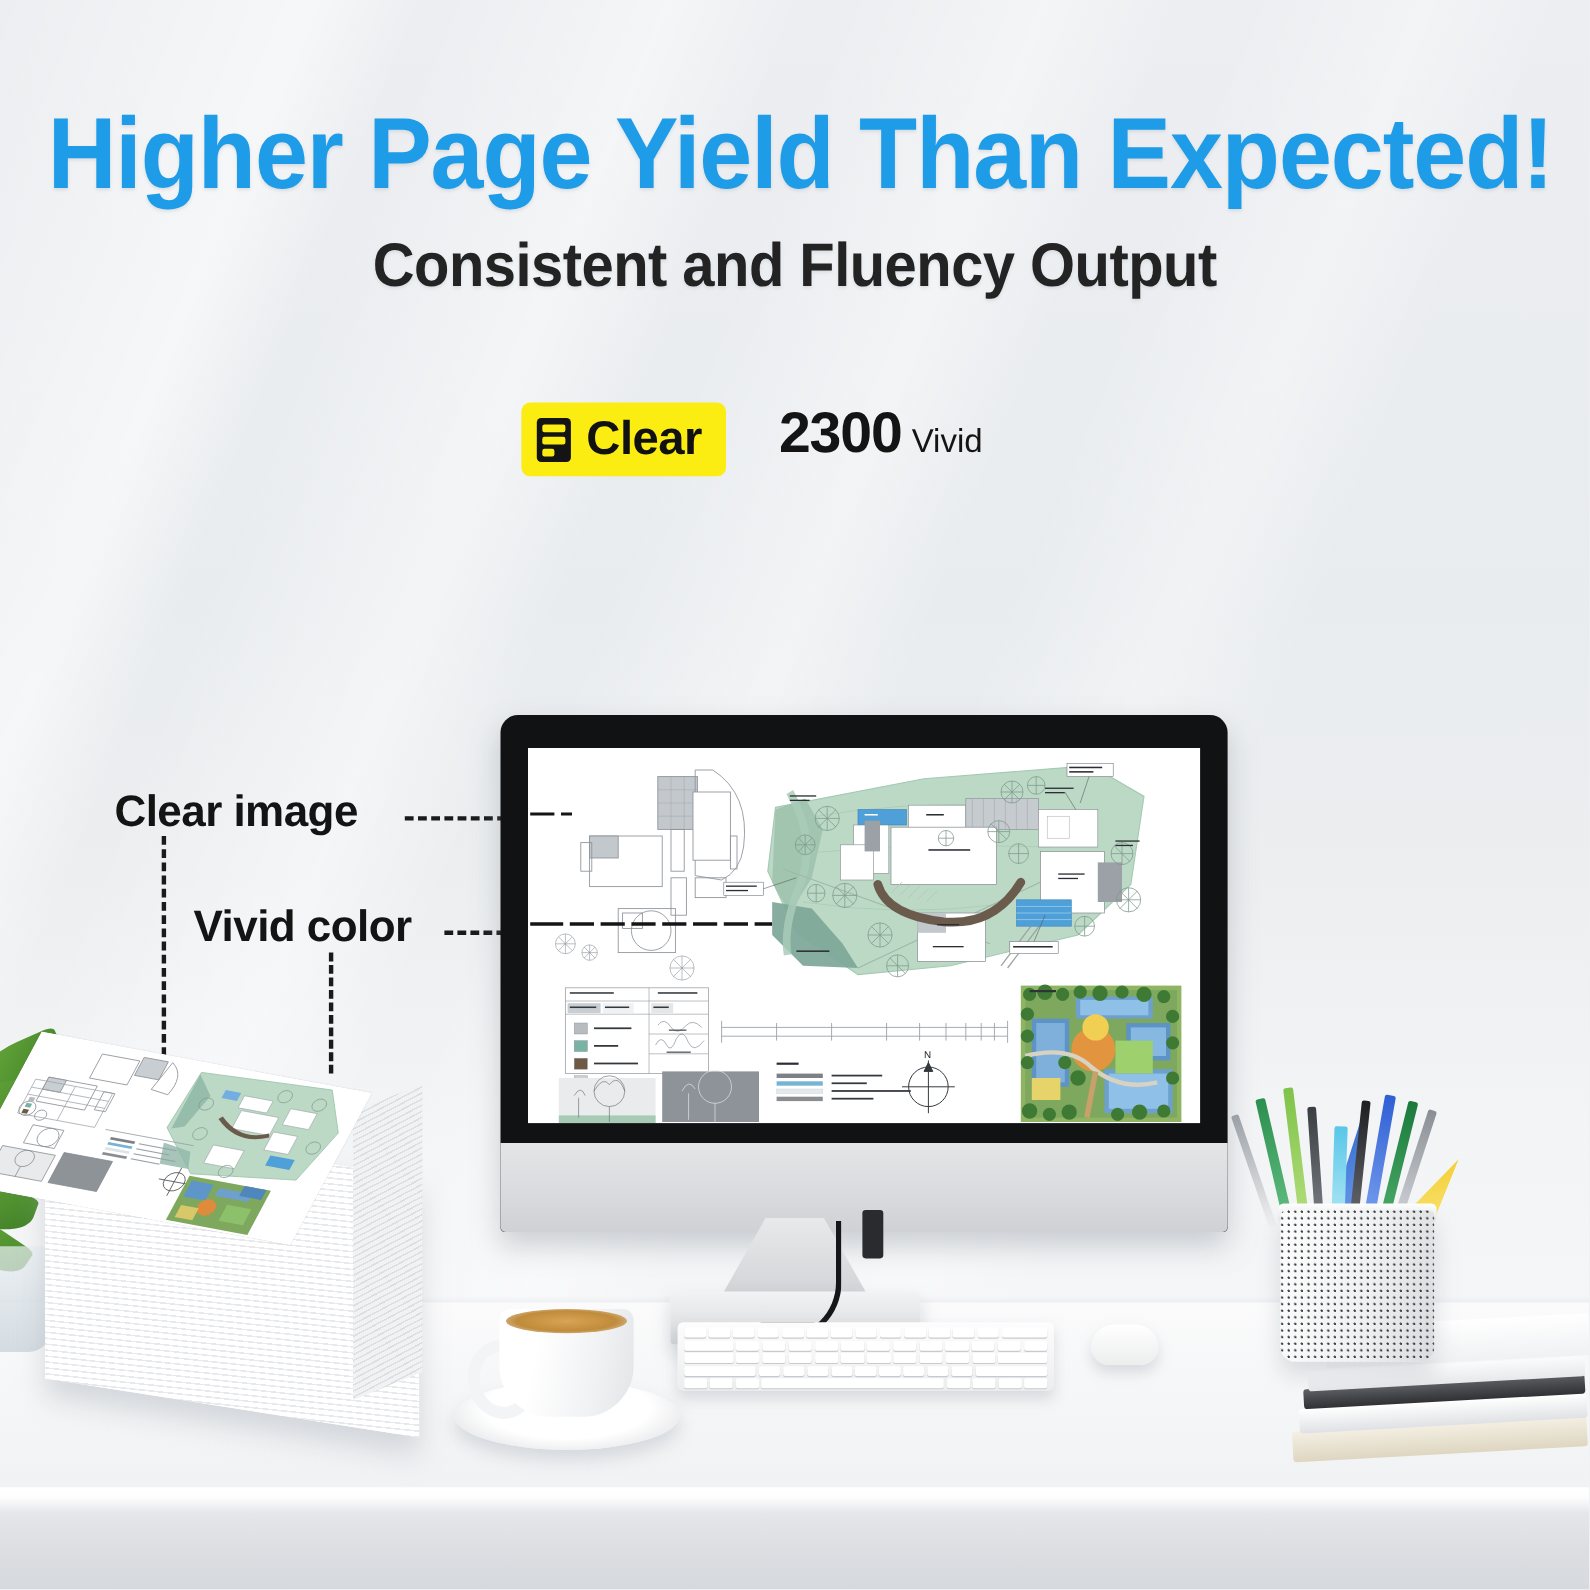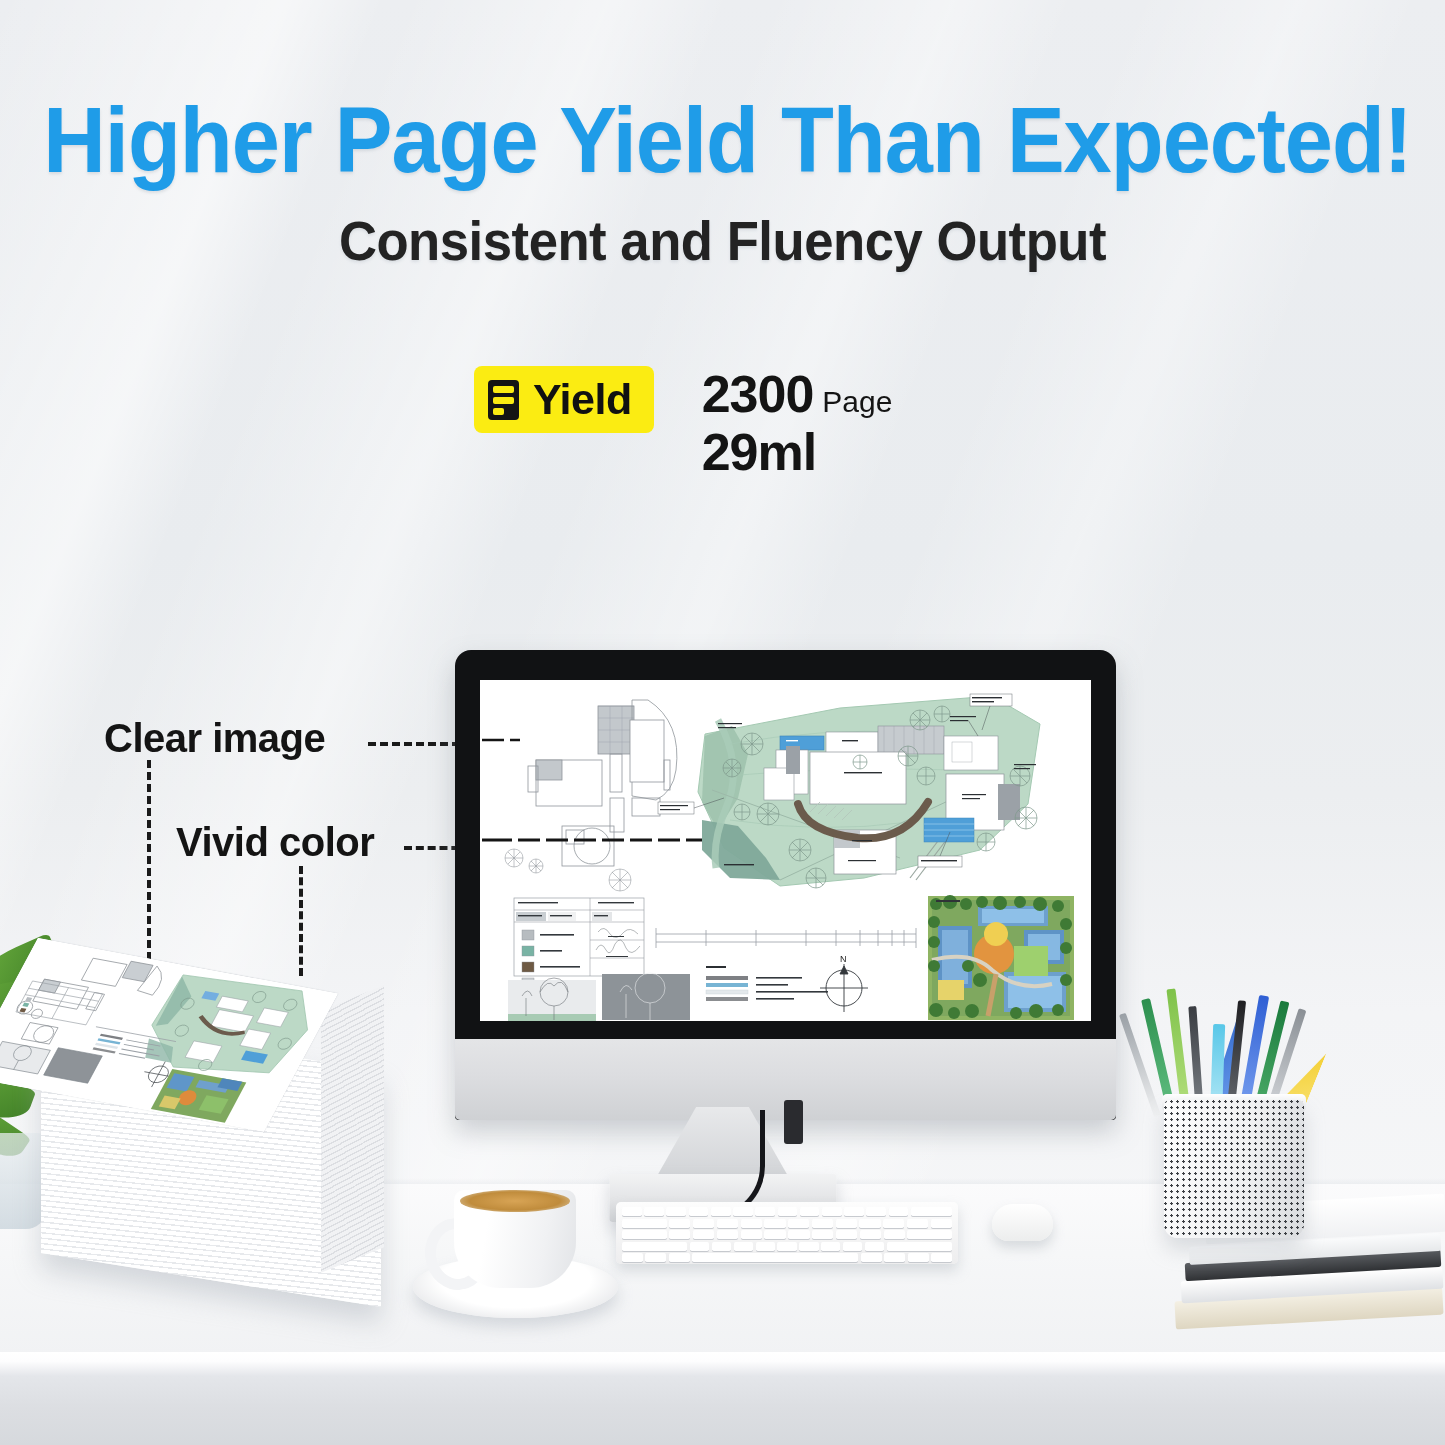--- a/index.html
+++ b/index.html
@@ -236,28 +236,27 @@
   <div class="subhead">Consistent and Fluency Output</div>
 
   <div class="specrow">
     <div class="badge">
       <span class="cart-icon">
         <span class="body"></span>
         <span class="bar b1"></span>
           <span class="bar b2"></span>
           <span class="bar b3"></span>
       </span>
-      <span class="badge-label">Yield</span>
+      <span class="badge-label">Clear</span>
     </div>
     <div class="yieldbox">
       <div class="yl-row1">
         <span class="yl-num">2300</span>
-        <span class="yl-unit">Page</span>
+        <span class="yl-unit">Vivid</span>
       </div>
-      <div class="yl-row2">29ml</div>
     </div>
   </div>
 
   <div class="dash-h" style="left:368px;top:742px;width:140px;"></div>
   <div class="dash-v" style="left:147px;top:760px;height:200px;"></div>
   <div class="dash-h" style="left:404px;top:846px;width:150px;"></div>
   <div class="dash-v" style="left:299px;top:866px;height:110px;"></div>
 
   <div class="callout c-clear">Clear image</div>
   <div class="callout c-vivid">Vivid color</div>

